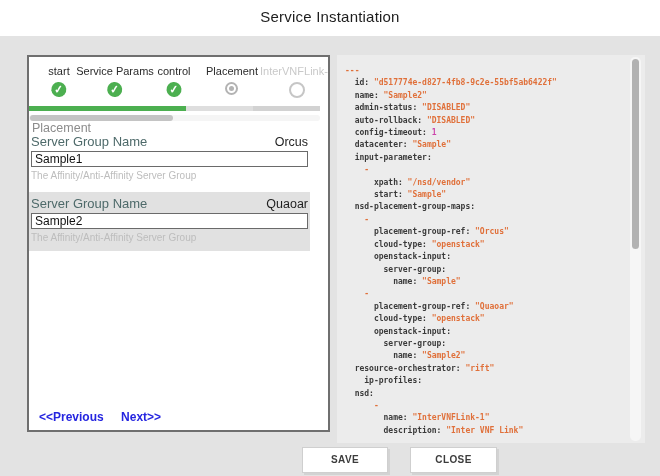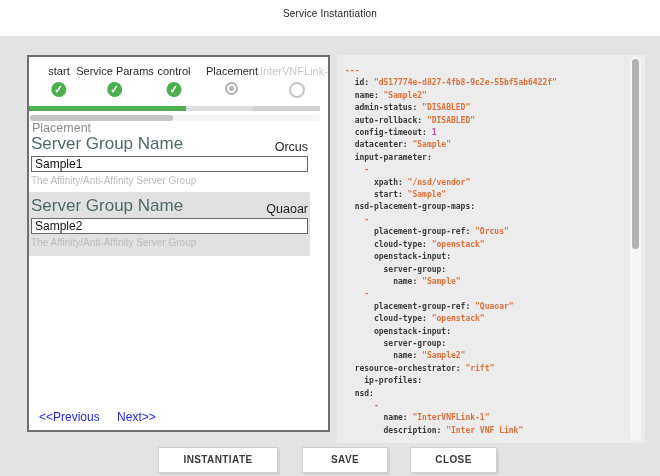--- a/index.html
+++ b/index.html
@@ -6,21 +6,21 @@
   #app{
     position:relative; width:660px; height:476px; overflow:hidden;
     background:var(--body-bg,#e3e3e3);
     font-family:"Liberation Sans", sans-serif;
     -webkit-font-smoothing:antialiased;
   }
   
   .header{position:absolute;left:0;top:0;width:660px;height:36px;background:#ffffff;}
   .header .title{
     position:absolute;left:0;right:0;top:8px;text-align:center;
-    font-size:10px;font-weight:500;color:#1d1d1d;letter-spacing:.2px;
+    font-size:15px;font-weight:500;color:#1d1d1d;letter-spacing:.2px;
   }
   
   .left-panel{
     position:absolute;left:27px;top:55px;width:303px;height:377px;
     background:#ffffff;border:2px solid #6f6f6f;box-sizing:border-box;overflow:hidden;
   }
   .step{position:absolute;top:8px;transform:translateX(-50%);text-align:center;white-space:nowrap;}
   .step .lbl{font-size:11px;color:#2b2b2b;display:block;}
   .step.pending .lbl{color:#c9c9c9;}
   .step .ic{display:inline-block;margin-top:5px;}
@@ -46,29 +46,29 @@
   .progress-seg{position:absolute;right:0;top:0;height:5px;width:23%;background:#d2d2d2;}
   .hscroll{
     position:absolute;top:58px;left:0;width:291px;height:6px;background:#f5f5f5;border-radius:3px;
   }
   .hscroll .thumb{position:absolute;left:1px;top:0;height:6px;width:49%;background:#c4c4c4;border-radius:3px;}
   .section-heading{position:absolute;top:64px;left:3px;font-size:12.5px;color:#8c8c8c;}
   .field-group{position:absolute;left:2px;width:277px;}
   .fg1{top:77px;}
   .fg2{top:135px;left:0px;width:281px;background:#e1e1e1;padding:4px 2px 8px 2px;box-sizing:border-box;}
   .fg-row{display:flex;justify-content:space-between;align-items:flex-end;}
-  .fg-label{font-size:17px;color:var(--label-teal,#4e6a6a);}
+  .fg-label{font-size:13px;color:var(--label-teal,#4e6a6a);}
   .fg-name{font-size:12.5px;color:#1f1f1f;font-weight:500;}
   .fg-input{
     display:block;width:100%;height:16px;margin-top:2px;box-sizing:border-box;
     border:1px solid #6a6a6a;background:#fff;font-family:"Liberation Sans",sans-serif;
     font-size:12px;color:#111;padding:0 3px;border-radius:0;
   }
   .fg-helper{font-size:10px;color:#bdbdbd;margin-top:3px;}
-  .nav-links{position:absolute;left:10px;bottom:6px;font-size:12px;font-weight:400;color:var(--link-blue,#2525e0);}
+  .nav-links{position:absolute;left:10px;bottom:6px;font-size:12px;font-weight:700;color:var(--link-blue,#2525e0);}
   .nav-links span{cursor:pointer;}
   .nav-links .nxt{margin-left:14px;}
   
   .code-panel{
     position:absolute;left:337px;top:55px;width:308px;height:388px;
     background:#ececec;overflow:hidden;
   }
   .code{
     position:absolute;left:8px;top:10px;right:20px;
     font-family:"DejaVu Sans Mono","Liberation Mono",monospace;
@@ -193,17 +193,16 @@
         <div class="code-line"><span class="tok-key">  nsd:</span></div>
         <div class="code-line"><span class="tok-punct">      -</span></div>
         <div class="code-line"><span class="tok-key">        name:</span><span class="tok-str"> "InterVNFLink-1"</span></div>
         <div class="code-line"><span class="tok-key">        description:</span><span class="tok-str"> "Inter VNF Link"</span></div>
       </div>
     <div class="vscroll">
       <div class="thumb"></div>
     </div>
   </div>
 
-  <div class="btn btn-instantiate">INSTANTIATE</div>
   <div class="btn btn-close">CLOSE</div>
   <div class="btn btn-save">SAVE</div>
 
 </div>
 
 </body></html>

